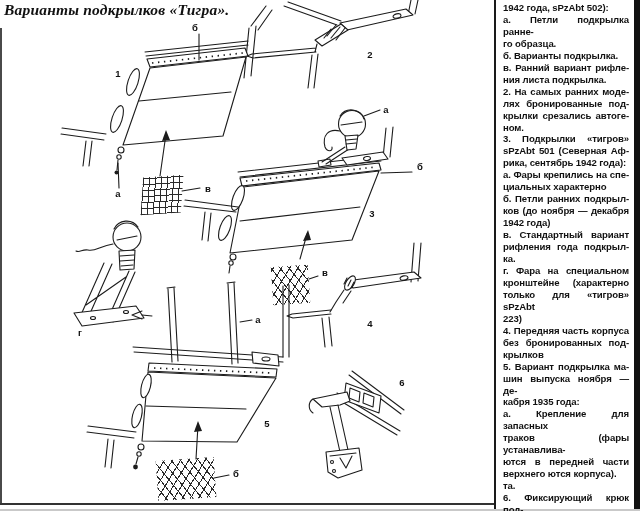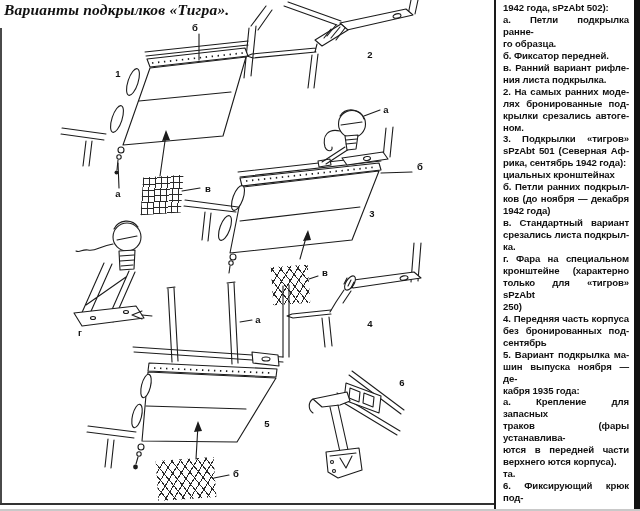--- a/index.html
+++ b/index.html
@@ -205,60 +205,61 @@
 
   <div class="caption">
       <div>
         <div class="cap-line cap-end">1942 года, sPzAbt 502):</div>
       </div>
       <div>
         <div class="cap-line">а. Петли подкрылка ранне-</div>
         <div class="cap-line cap-end">го образца.</div>
       </div>
       <div>
-        <div class="cap-line cap-end">б. Фиксатор передней.</div>
+        <div class="cap-line cap-end">б. Варианты подкрылка.</div>
       </div>
       <div>
         <div class="cap-line">в. Ранний вариант рифле-</div>
         <div class="cap-line cap-end">ния листа подкрылка.</div>
       </div>
       <div>
         <div class="cap-line">2. На самых ранних моде-</div>
         <div class="cap-line">лях бронированные под-</div>
         <div class="cap-line">крылки срезались автоге-</div>
         <div class="cap-line cap-end">ном.</div>
       </div>
       <div>
         <div class="cap-line">3. Подкрылки «тигров»</div>
         <div class="cap-line">sPzAbt 501 (Северная Аф-</div>
         <div class="cap-line cap-end">рика, сентябрь 1942 года):</div>
       </div>
       <div>
-        <div class="cap-line cap-end">циальных кронштейнах</div>
+        <div class="cap-line">а. Фары крепились на спе-</div>
+        <div class="cap-line cap-end">циальных характерно</div>
       </div>
       <div>
         <div class="cap-line">б. Петли ранних подкрыл-</div>
         <div class="cap-line">ков (до ноября — декабря</div>
         <div class="cap-line cap-end">1942 года)</div>
       </div>
       <div>
         <div class="cap-line">в. Стандартный вариант</div>
-        <div class="cap-line">срезались листа подкрыл-</div>
+        <div class="cap-line">рифления года подкрыл-</div>
         <div class="cap-line cap-end">ка.</div>
       </div>
       <div>
         <div class="cap-line">г. Фара на специальном</div>
         <div class="cap-line">кронштейне (характерно</div>
         <div class="cap-line">только для «тигров» sPzAbt</div>
-        <div class="cap-line cap-end">250)</div>
+        <div class="cap-line cap-end">223)</div>
       </div>
       <div>
         <div class="cap-line">4. Передняя часть корпуса</div>
         <div class="cap-line">без бронированных под-</div>
-        <div class="cap-line cap-end">сентябрь</div>
+        <div class="cap-line cap-end">крылков</div>
       </div>
       <div>
         <div class="cap-line">5. Вариант подкрылка ма-</div>
         <div class="cap-line">шин выпуска ноября — де-</div>
         <div class="cap-line cap-end">кабря 1935 года:</div>
       </div>
       <div>
         <div class="cap-line">а. Крепление для запасных</div>
         <div class="cap-line">траков (фары устанавлива-</div>
         <div class="cap-line">ются в передней части</div>

